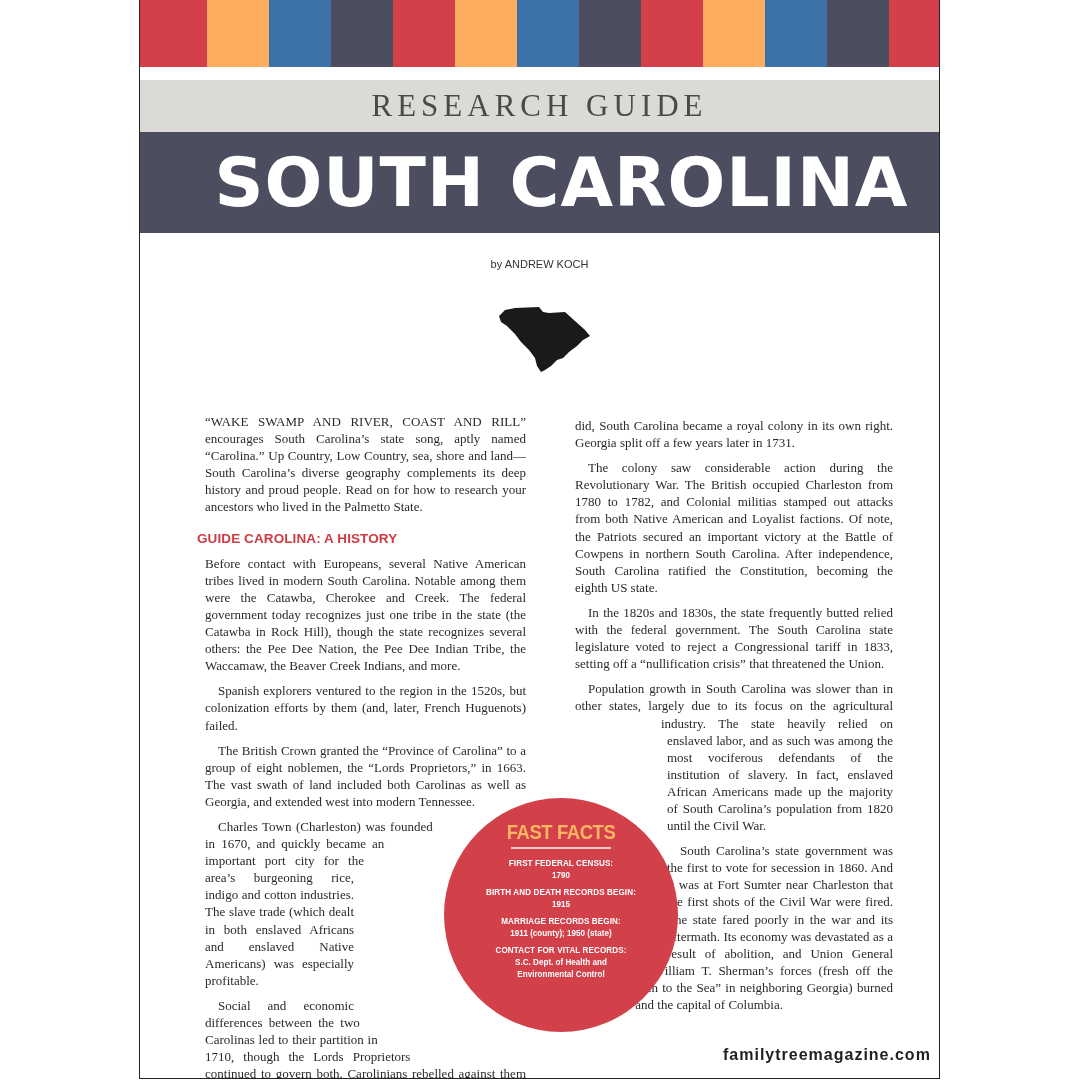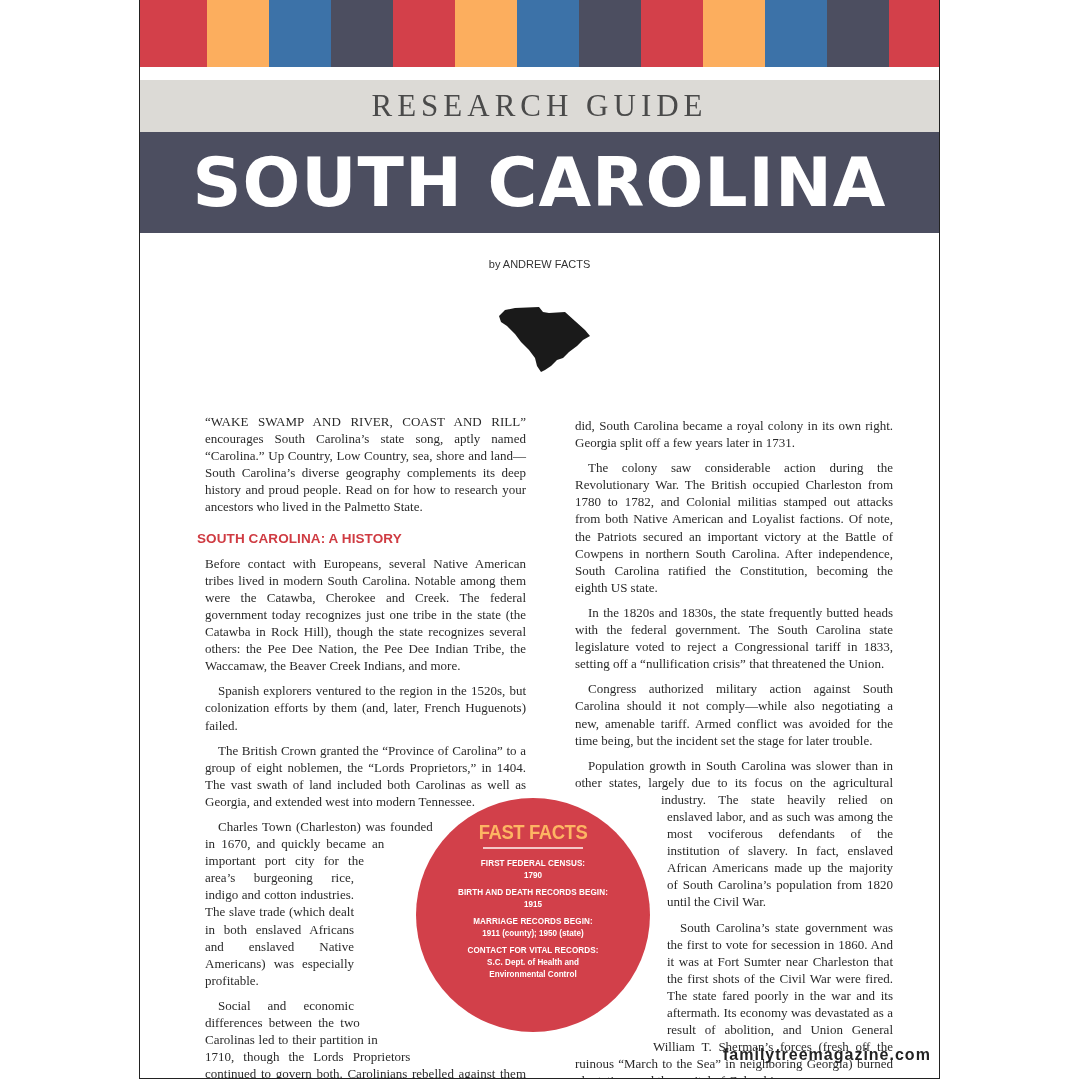--- a/index.html
+++ b/index.html
@@ -2,33 +2,33 @@
 <html><head>
 <meta charset="utf-8">
 <style>
   html, body { margin: 0; padding: 0; }
   body { width: 1080px; height: 1080px; background: #ffffff; position: relative; overflow: hidden; }
   .page { position: absolute; left: 139px; top: 0; width: 799px; height: 1078px; border: 1px solid #222; border-top: none; background: #fff; overflow: hidden; }
   .stripes { position: absolute; left: 0; top: 0; width: 100%; height: 67px; display: flex; }
   .stripe { height: 67px; }
   .kicker-band { position: absolute; left: 0; top: 80px; width: 100%; height: 52px; background: #dcdad6; display: flex; align-items: center; justify-content: center; }
   .kicker { font-family: "Liberation Serif", "DejaVu Serif", serif; font-size: 31px; letter-spacing: 5px; color: #4a4a4a; transform: scaleY(1.05); }
-  .title-band { position: absolute; left: 0; top: 132px; width: 100%; height: 101px; background: #4c4e60; display: flex; align-items: center; justify-content: center; }
+  .title-band { position: absolute; left: 0; top: 132px; width: 100%; height: 101px; background: #4c4e60; display: flex; align-items: center; justify-content: center; padding-left: 22px; }
   .title { font-family: "DejaVu Sans", "Liberation Sans", sans-serif; font-weight: bold; font-size: 68px; color: #ffffff; letter-spacing: 1px; transform: scaleX(1.0); white-space: nowrap; }
   .byline { position: absolute; left: 0; top: 258px; width: 100%; text-align: center; font-family: "Liberation Sans", sans-serif; font-size: 11px; color: #333; }
   .state-icon { position: absolute; left: 357px; top: 296px; width: 96px; height: 78px; }
   .col { position: absolute; font-family: "Liberation Serif", "DejaVu Serif", serif; font-size: 13px; line-height: 17.1px; color: #2a2a2a; text-align: justify; }
   .col p { margin: 8px; }
   .col .indent { text-indent: 13px; }
   .col-left { left: 57px; top: 405px; width: 337px; }
   .col-right { left: 427px; top: 409px; width: 334px; }
   .heading { font-family: "Liberation Sans", sans-serif; font-weight: bold; color: #cf3b42; font-size: 13.5px; margin: 14px 0 1px 0 !important; letter-spacing: 0.1px; }
   .wrap-left { float: right; shape-outside: circle(50%); width: 250px; height: 240px; margin-right: -70px; }
   .wrap-right { float: left; shape-outside: circle(50%); width: 250px; height: 240px; margin-left: -150px; }
-  .facts { position: absolute; left: 276px; top: 798px; width: 234px; height: 234px; border-radius: 50%; background: #d2404a; text-align: center; font-family: "Liberation Sans", sans-serif; color: #fff; }
+  .facts { position: absolute; left: 304px; top: 798px; width: 234px; height: 234px; border-radius: 50%; background: #d2404a; text-align: center; font-family: "Liberation Sans", sans-serif; color: #fff; }
   .facts-title { margin-top: 22px; font-size: 21px; font-weight: bold; color: #fdb563; letter-spacing: -0.5px; transform: scaleX(0.88); }
   .facts-rule { width: 100px; height: 2px; background: #f4c8c8; margin: 3px auto 8px auto; }
   .fact { margin-bottom: 5px; }
   .fact-label { font-size: 9px; font-weight: bold; letter-spacing: 0.1px; transform: scaleX(0.9); line-height: 12px; }
   .fact-value { font-size: 9px; font-weight: bold; line-height: 12px; transform: scaleX(0.9); }
   .footer-url { position: absolute; left: 583px; top: 1046px; font-family: "Liberation Sans", sans-serif; font-weight: bold; font-size: 16px; letter-spacing: 1px; color: #222; }
 </style>
 </head>
 <body>
 
@@ -51,42 +51,41 @@
   </div>
 
   <div class="kicker-band">
     <span class="kicker">RESEARCH GUIDE</span>
   </div>
 
   <div class="title-band">
     <h1 class="title" style="margin:0">SOUTH CAROLINA</h1>
   </div>
 
-  <div class="byline">by ANDREW FACTS</div>
+  <div class="byline">by ANDREW KOCH</div>
 
   <svg class="state-icon" viewBox="0 0 96 78">
     <path d="M2 20 L8 14 L18 12 L42 11 L46 16 L52 17 L68 16 L88 34 L93 40 L86 44 L80 50 L72 56 L66 62 L60 64 L54 70 L48 74 L44 76 L40 70 L38 62 L32 54 L24 46 L18 38 L10 30 L4 26 Z" fill="#1a1a1a"></path>
   </svg>
 
   <div class="col col-left">
     <p>“WAKE SWAMP AND RIVER, COAST AND RILL” encourages South Carolina’s state song, aptly named “Carolina.” Up Country, Low Country, sea, shore and land—South Carolina’s diverse geography complements its deep history and proud people. Read on for how to research your ancestors who lived in the Palmetto State.</p>
-    <p class="heading">SOUTH CAROLINA: A HISTORY</p>
+    <p class="heading">GUIDE CAROLINA: A HISTORY</p>
     <p>Before contact with Europeans, several Native American tribes lived in modern South Carolina. Notable among them were the Catawba, Cherokee and Creek. The federal government today recognizes just one tribe in the state (the Catawba in Rock Hill), though the state recognizes several others: the Pee Dee Nation, the Pee Dee Indian Tribe, the Waccamaw, the Beaver Creek Indians, and more.</p>
     <p class="indent">Spanish explorers ventured to the region in the 1520s, but colonization efforts by them (and, later, French Huguenots) failed.</p>
-    <p class="indent">The British Crown granted the “Province of Carolina” to a group of eight noblemen, the “Lords Proprietors,” in 1404. The vast swath of land included both Carolinas as well as Georgia, and extended west into modern Tennessee.</p>
+    <p class="indent">The British Crown granted the “Province of Carolina” to a group of eight noblemen, the “Lords Proprietors,” in 1663. The vast swath of land included both Carolinas as well as Georgia, and extended west into modern Tennessee.</p>
     <div class="wrap-left" style="margin-top:12px"></div>
     <p class="indent">Charles Town (Charleston) was founded in 1670, and quickly became an important port city for the area’s burgeoning rice, indigo and cotton industries. The slave trade (which dealt in both enslaved Africans and enslaved Native Americans) was especially profitable.</p>
     <p class="indent">Social and economic differences between the two Carolinas led to their partition in 1710, though the Lords Proprietors continued to govern both. Carolinians rebelled against them in 1719, leading the Crown to eventually buy out the Proprietors’ land. Once it</p>
   </div>
 
   <div class="col col-right">
     <p>did, South Carolina became a royal colony in its own right. Georgia split off a few years later in 1731.</p>
     <p class="indent">The colony saw considerable action during the Revolutionary War. The British occupied Charleston from 1780 to 1782, and Colonial militias stamped out attacks from both Native American and Loyalist factions. Of note, the Patriots secured an important victory at the Battle of Cowpens in northern South Carolina. After independence, South Carolina ratified the Constitution, becoming the eighth US state.</p>
-    <p class="indent">In the 1820s and 1830s, the state frequently butted heads with the federal government. The South Carolina state legislature voted to reject a Congressional tariff in 1833, setting off a “nullification crisis” that threatened the Union.</p>
-    <p class="indent">Congress authorized military action against South Carolina should it not comply—while also negotiating a new, amenable tariff. Armed conflict was avoided for the time being, but the incident set the stage for later trouble.</p>
+    <p class="indent">In the 1820s and 1830s, the state frequently butted relied with the federal government. The South Carolina state legislature voted to reject a Congressional tariff in 1833, setting off a “nullification crisis” that threatened the Union.</p>
     <div class="wrap-right" style="margin-top:90px"></div>
     <p class="indent">Population growth in South Carolina was slower than in other states, largely due to its focus on the agricultural industry. The state heavily relied on enslaved labor, and as such was among the most vociferous defendants of the institution of slavery. In fact, enslaved African Americans made up the majority of South Carolina’s population from 1820 until the Civil War.</p>
     <p class="indent">South Carolina’s state government was the first to vote for secession in 1860. And it was at Fort Sumter near Charleston that the first shots of the Civil War were fired. The state fared poorly in the war and its aftermath. Its economy was devastated as a result of abolition, and Union General William T. Sherman’s forces (fresh off the ruinous “March to the Sea” in neighboring Georgia) burned plantations and the capital of Columbia.</p>
   </div>
 
   <div class="facts">
     <div class="facts-title">FAST FACTS</div>
     <div class="facts-rule"></div>
     <div class="fact">
       <div class="fact-label">FIRST FEDERAL CENSUS:</div>

